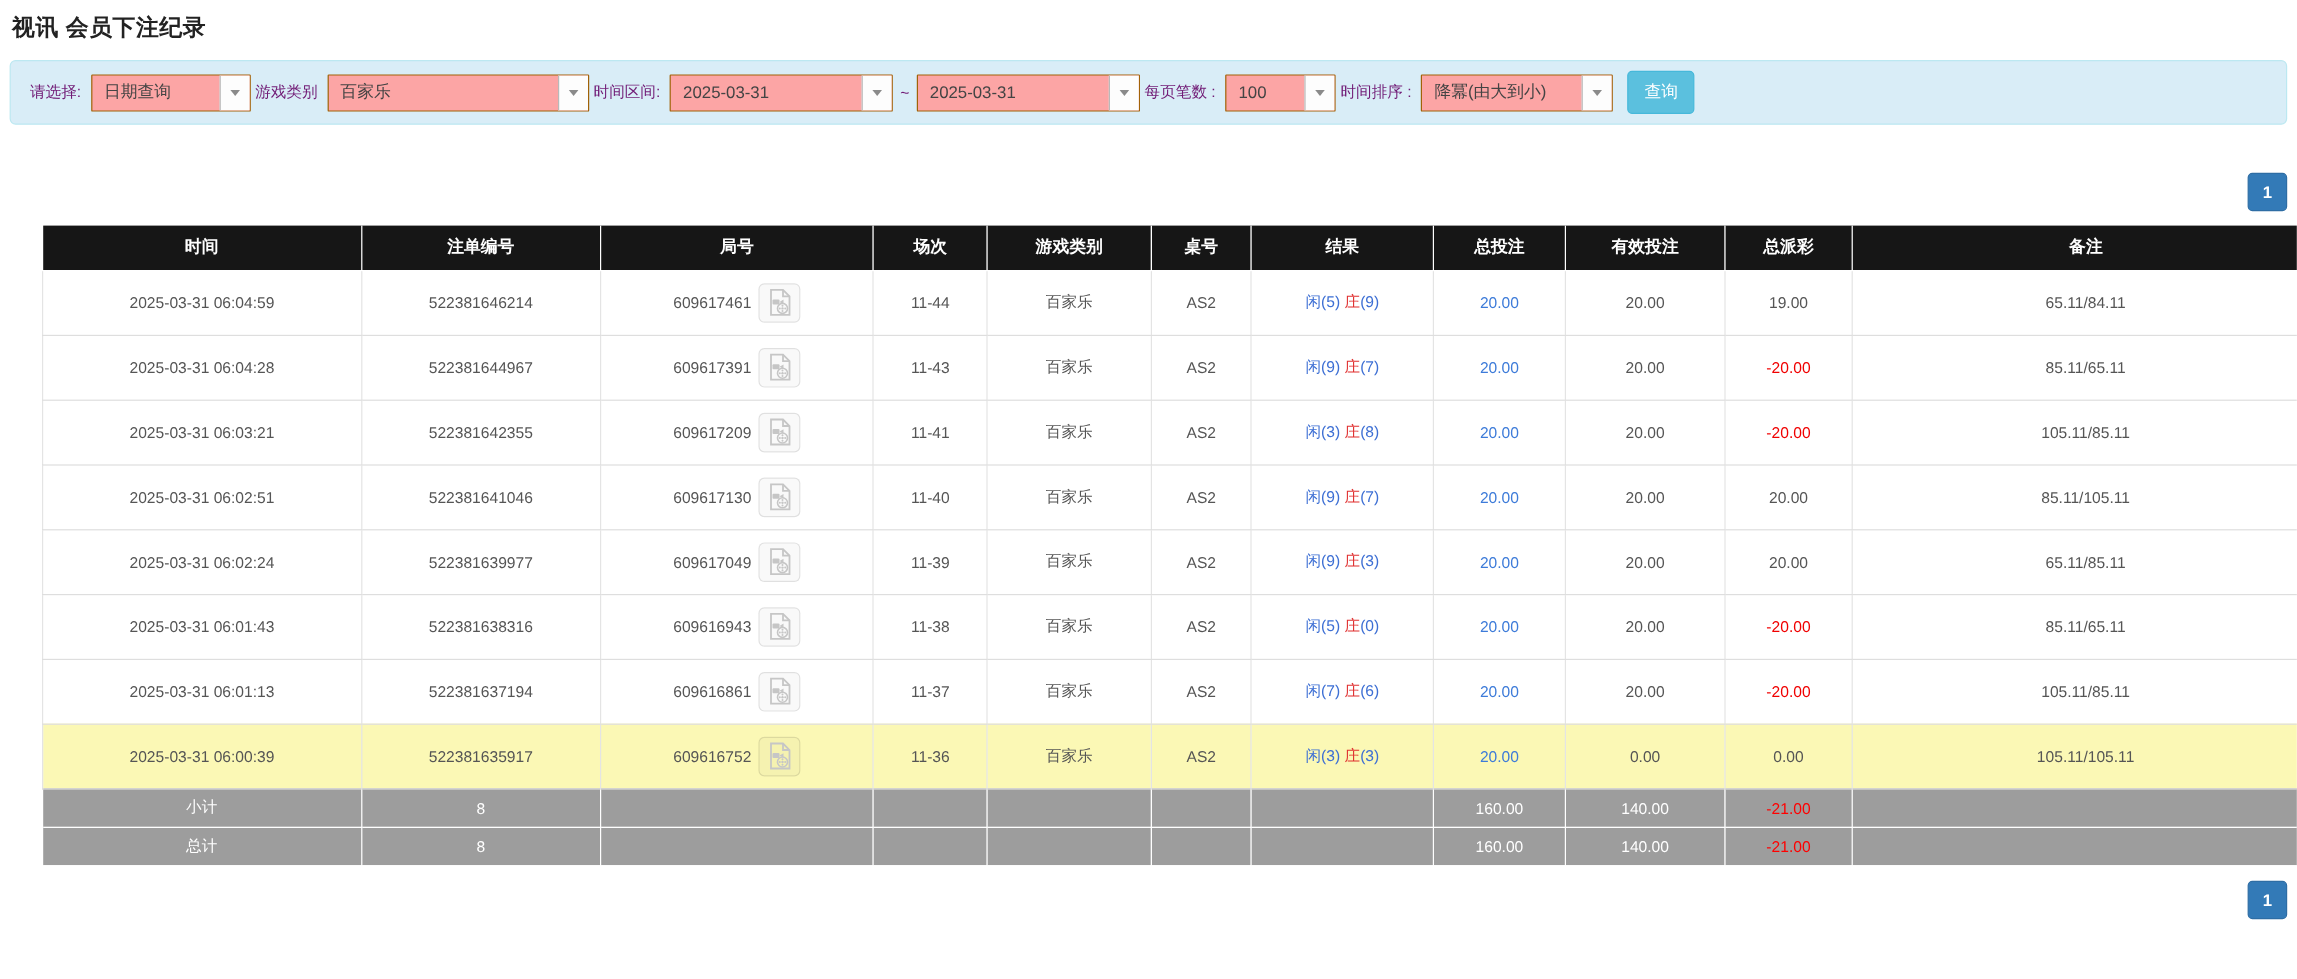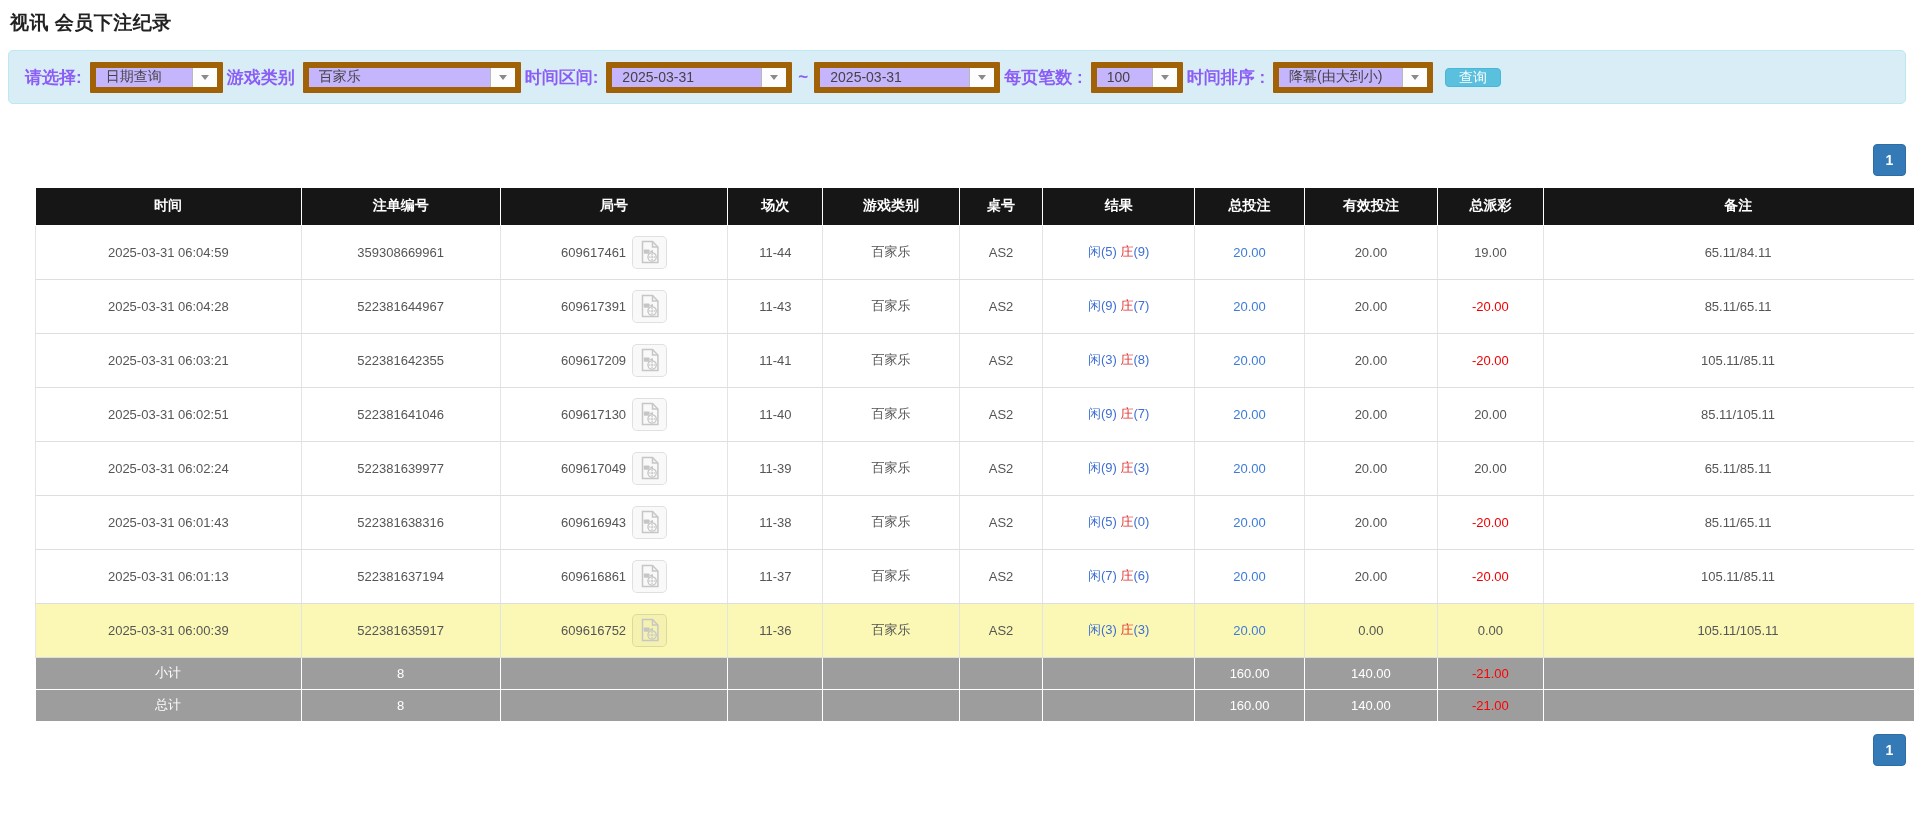--- a/index.html
+++ b/index.html
@@ -7,35 +7,35 @@
     font-family:"Liberation Sans","DejaVu Sans",sans-serif; }
   .page { padding:8px 8px 0 8px; }
 
   h1.title { font-size:19px; font-weight:600; color:#222; margin:2px 0 14px 2px; letter-spacing:0.5px; }
 
   
   .filter-bar {
     background:#d9edf7; border:1px solid #bce8f1; border-radius:5px;
     padding:9px 12px; display:flex; align-items:center; height:54px;
   }
-  .flabel { font-size:17px; font-weight:bold; color:#8b5cf6; margin:0 8px 0 4px; white-space:nowrap; }
+  .flabel { font-size:13px; font-weight:normal; color:#701a75; margin:0 8px 0 4px; white-space:nowrap; }
   .sel {
-    background:#c4b5fd; border:6px solid #a16207; height:31px; display:flex; align-items:center;
+    background:#fca5a5; border:1px solid #a16207; height:31px; display:flex; align-items:center;
     font-size:14px; color:#444; cursor:pointer; border-radius:1px;
   }
   .sel .sel-text { flex:1; padding:0 10px; white-space:nowrap; overflow:hidden; }
   .sel .sel-arrow {
     width:25px; height:100%; border-left:1px solid #b9b9b9; display:flex;
     align-items:center; justify-content:center; background:#fdfdfd;
   }
   .sel .sel-arrow i { width:0; height:0; border-left:4px solid transparent;
     border-right:4px solid transparent; border-top:5px solid #8a8a8a; }
   .btn-search {
     background:#5bc0de; border:1px solid #46b8da; color:#fff; font-size:14px;
-    border-radius:4px; height:19px; padding:0 13px; margin-left:12px; cursor:pointer;
+    border-radius:4px; height:36px; padding:0 13px; margin-left:12px; cursor:pointer;
     font-family:inherit;
   }
 
   
   .summary-bar {
     margin-top:29px; background:#dff0d8; border:1px solid #d6e9c6; border-radius:4px;
     padding:0 16px; height:36px; display:flex; align-items:center; justify-content:space-between;
     font-size:13px;
   }
   .sum-left { color:#3c763d; }
@@ -173,21 +173,21 @@
           <th>结果</th>
           <th>总投注</th>
           <th>有效投注</th>
           <th>总派彩</th>
           <th>备注</th>
         </tr>
       </thead>
     <tbody id="body-rows">
         <tr class="data-row">
           <td>2025-03-31 06:04:59</td>
-          <td>359308669961</td>
+          <td>522381646214</td>
           <td><span class="round-no">609617461</span><button class="video-btn">
               <svg width="20" height="24" viewBox="0 0 24 28" xmlns="http://www.w3.org/2000/svg">
                 <path d="M3 1.5 h12 l6.5 6.5 v18.5 h-18.5 z" fill="none" stroke="#c6c6c6" stroke-width="1.8"></path>
                 <path d="M15 1.5 v6.5 h6.5" fill="none" stroke="#c6c6c6" stroke-width="1.8"></path>
                 <rect x="4.5" y="11" width="7" height="5" rx="1" fill="#c6c6c6"></rect>
                 <path d="M11.5 13.5 l4 -2.3 v4.6 z" fill="#c6c6c6"></path>
                 <circle cx="14.5" cy="20" r="5" fill="none" stroke="#c6c6c6" stroke-width="1.6"></circle>
                 <circle cx="14.5" cy="20" r="1.2" fill="#c6c6c6"></circle>
                 <circle cx="14.5" cy="17.3" r="1" fill="#c6c6c6"></circle>
                 <circle cx="17.2" cy="20" r="1" fill="#c6c6c6"></circle>

